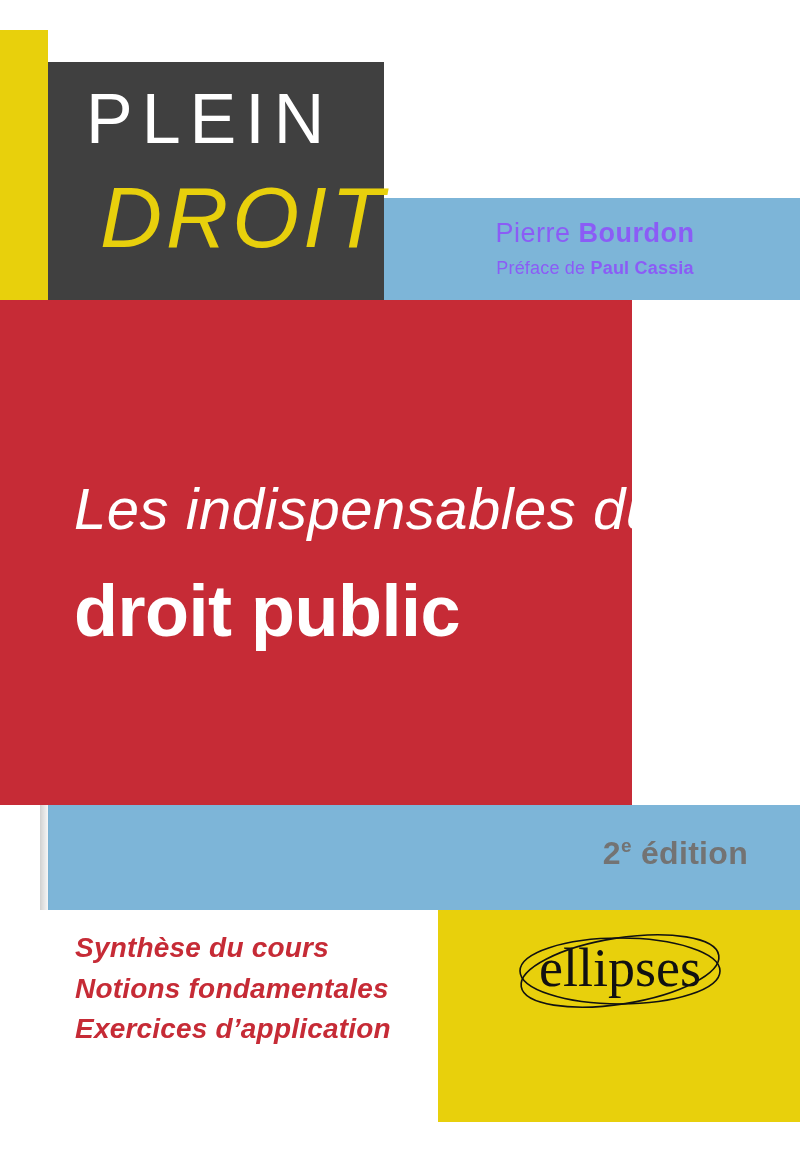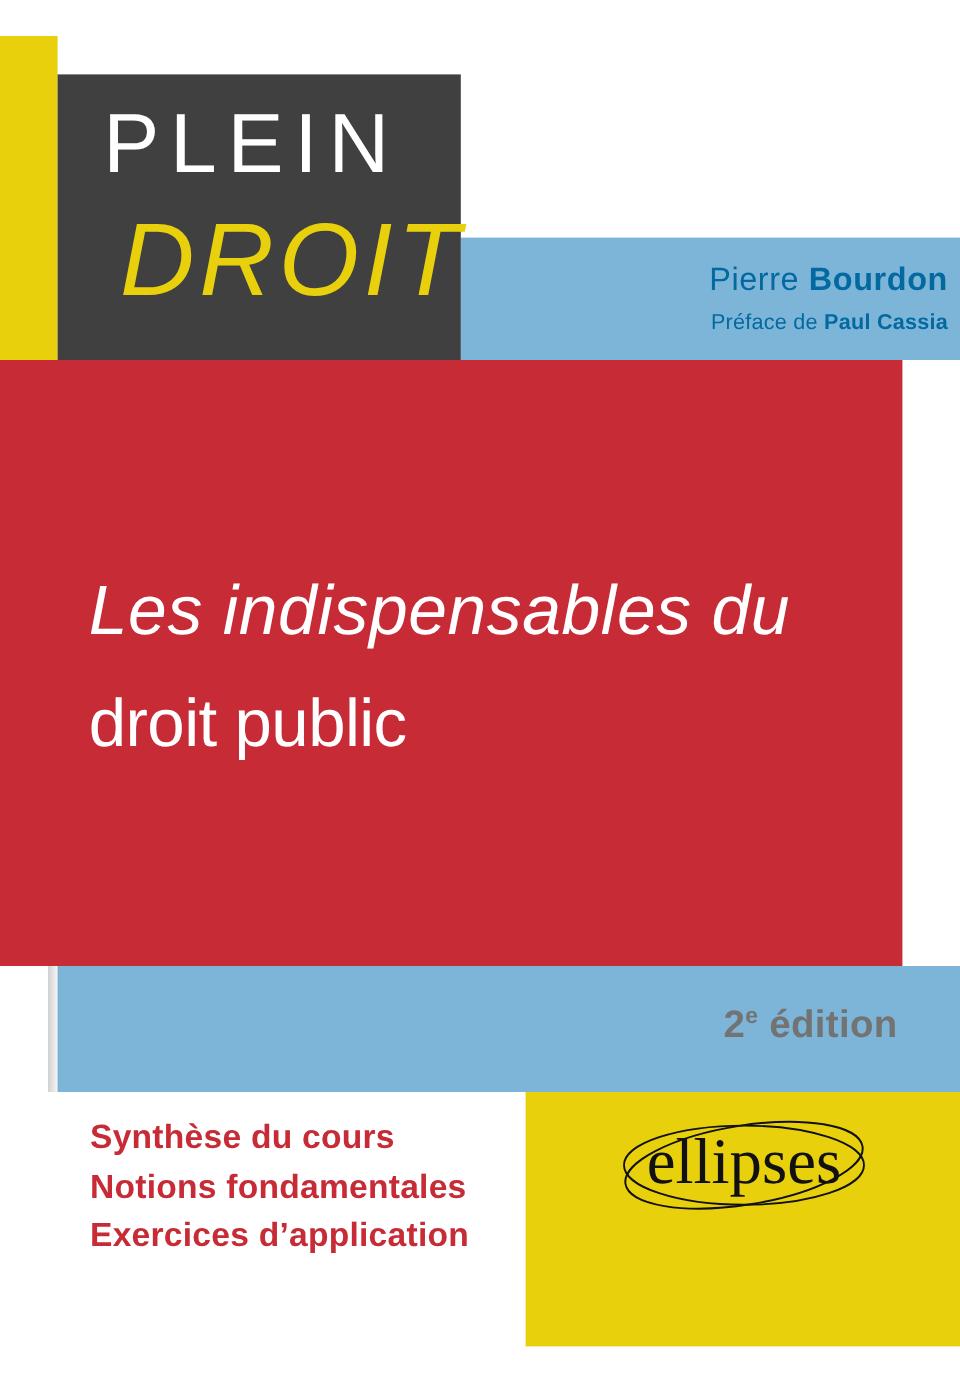--- a/index.html
+++ b/index.html
@@ -65,63 +65,63 @@
     font-family: "Liberation Sans", sans-serif;
     margin-left: 18px;
   }
 
   
   .author-block {
     position: absolute;
     left: 400px;
     top: 218px;
     width: 390px;
-    text-align: right;
-    color: #0369a1;
+    text-align: center;
+    color: #8b5cf6;
   }
   .author-name {
     font-size: 27px;
     letter-spacing: 0.5px;
     line-height: 1.15;
   }
   .author-name b { font-weight: bold; }
   .preface {
     margin-top: 9px;
     font-size: 18px;
     letter-spacing: 0.2px;
   }
   .preface b { font-weight: bold; }
 
   
   .red-panel {
     position: absolute;
     left: 0;
     top: 300px;
-    width: 752px;
+    width: 632px;
     height: 505px;
     background: #c62b36;
   }
   .title-italic {
     position: absolute;
     left: 74px;
     top: 175px;
     color: #ffffff;
     font-size: 58px;
     font-style: italic;
     font-weight: 400;
     letter-spacing: 0.5px;
     white-space: nowrap;
   }
   .title-bold {
     position: absolute;
     left: 74px;
     top: 270px;
     color: #ffffff;
-    font-size: 56px;
-    font-weight: normal;
+    font-size: 72px;
+    font-weight: bold;
     letter-spacing: -0.5px;
     white-space: nowrap;
   }
 
   
   .blue-lower {
     position: absolute;
     left: 48px;
     top: 805px;
     width: 752px;
@@ -160,20 +160,21 @@
     height: 212px;
     background: #e8d00c;
   }
   .bullets {
     position: absolute;
     left: 75px;
     top: 928px;
     color: #c62b36;
     font-size: 28px;
     font-weight: bold;
+    font-style: italic;
     line-height: 1.45;
     letter-spacing: 0.2px;
   }
 
   
   .publisher {
     position: absolute;
     left: 508px;
     top: 916px;
     width: 225px;

